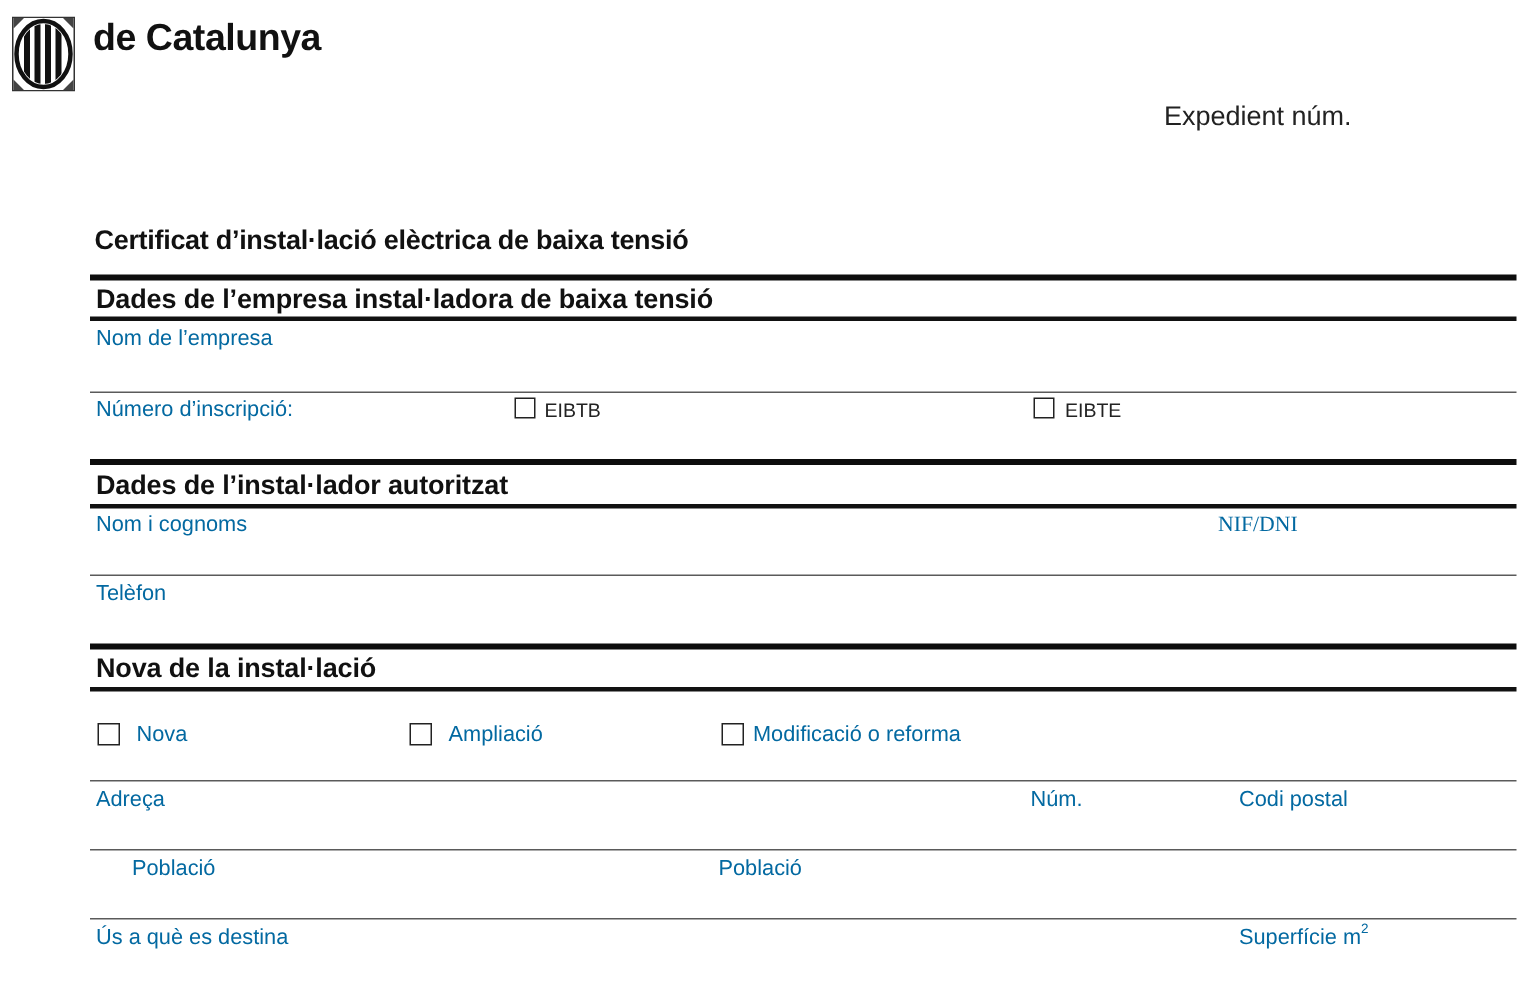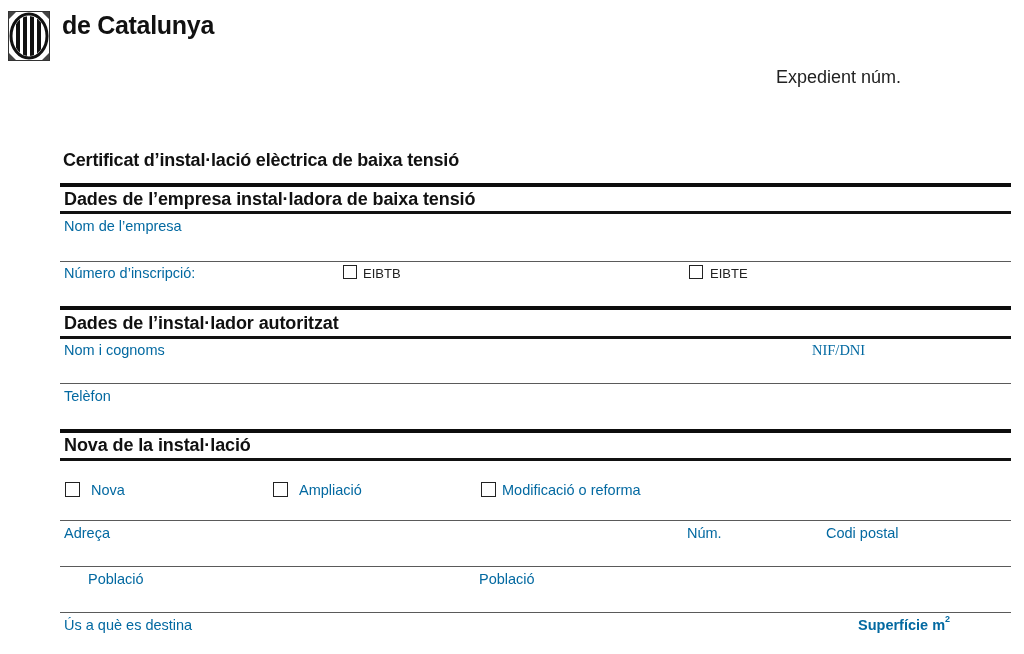--- a/index.html
+++ b/index.html
@@ -100,14 +100,14 @@
 
 <div class="rule-thin" style="top:566px;"></div>
 <div class="abs field-label" style="left:64px; top:571px;margin-left:24px;">Població</div>
 <div class="abs" style="left:60px; top:587px; width:410px; height:24px;"></div>
 <div class="abs field-label" style="left:479px; top:571px;">Població</div>
 <div class="abs" style="left:475px; top:587px; width:536px; height:24px;"></div>
 
 <div class="rule-thin" style="top:612px;"></div>
 <div class="abs field-label" style="left:64px; top:617px;">Ús a què es destina</div>
 <div class="abs" style="left:60px; top:633px; width:750px; height:20px;"></div>
-<div class="abs field-label" style="left:858px; top:617px;font-weight:bold;"><span>Superfície m</span><sup>2</sup></div>
+<div class="abs field-label" style="left:826px; top:617px;"><span>Superfície m</span><sup>2</sup></div>
 <div class="abs" style="left:822px; top:633px; width:189px; height:20px;"></div>
 
 </body></html>

